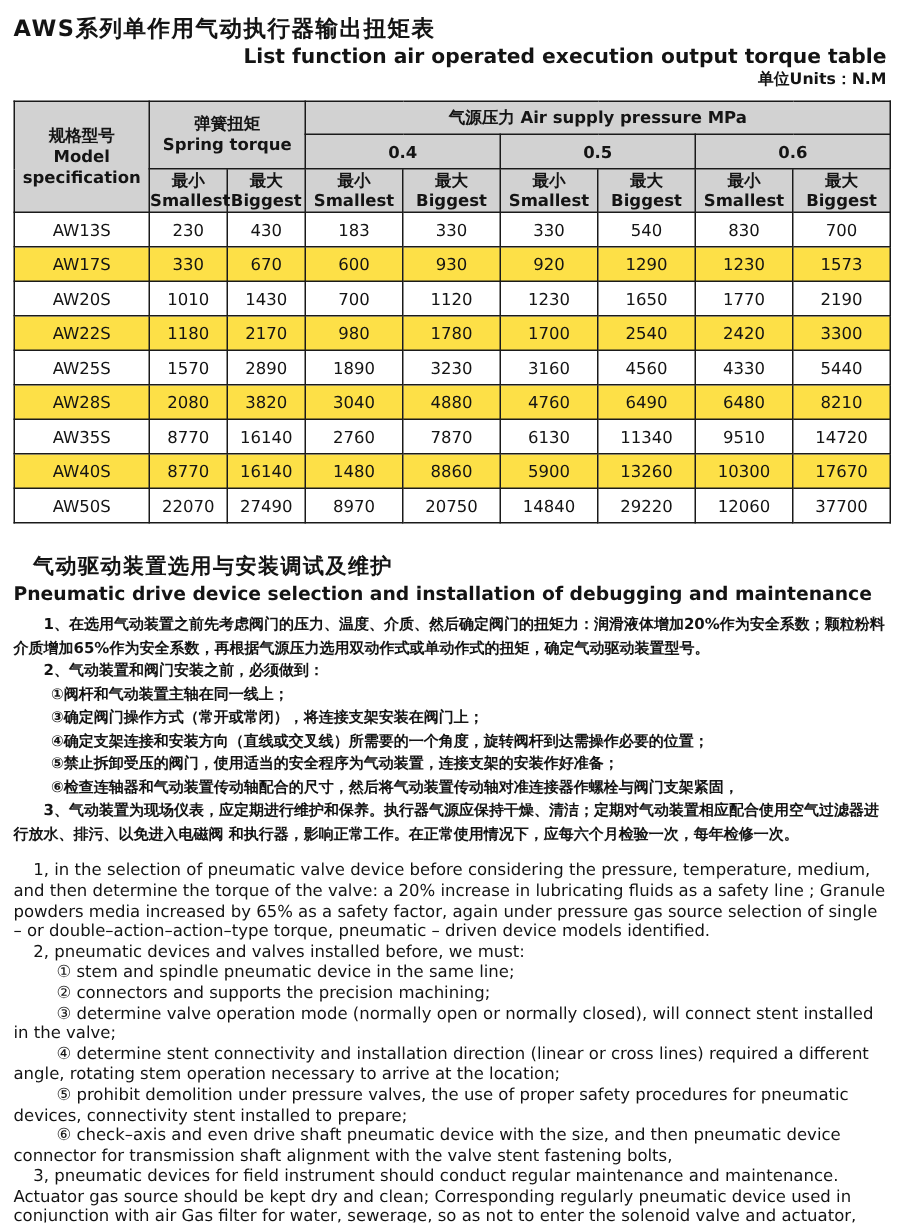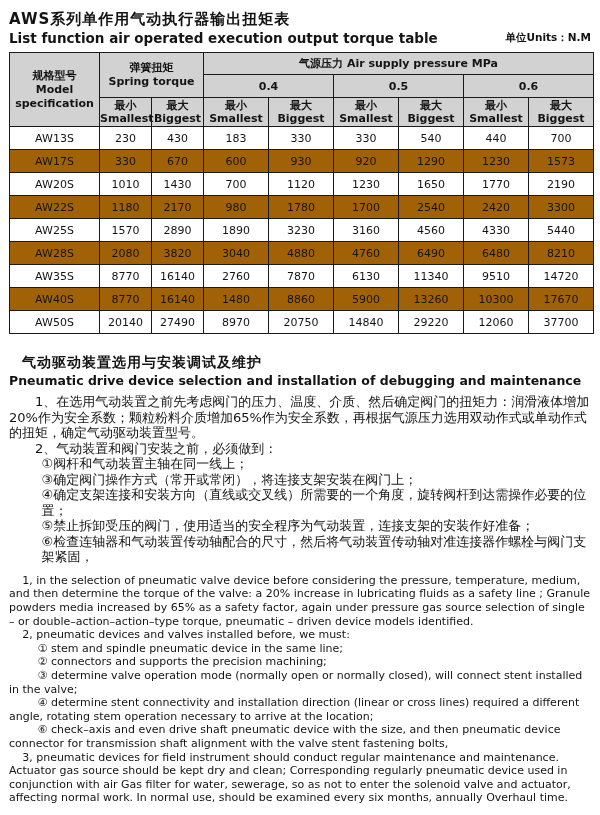--- a/index.html
+++ b/index.html
@@ -5,43 +5,43 @@
   html,body { margin:0; padding:0; background:#ffffff; }
   body {
     width:600px; height:815px;
     font-family:"DejaVu Sans","Liberation Sans",sans-serif;
     color:#141414; overflow:hidden;
   }
   .page { padding:8px 9px 0 9px; }
 
   
   .title-zh { font-size:15px; font-weight:bold; letter-spacing:1px; margin:2px 0 0 0; }
-  .title-row { display:flex; justify-content:space-between; align-items:flex-end; margin-top:1px; }
+  .title-row { display:flex; justify-content:space-between; align-items:flex-end; margin-top:1px;flex-direction:column; }
   .title-en { font-size:13.5px; font-weight:bold; }
   .units { font-size:10.5px; font-weight:bold; padding-bottom:1px; }
 
   
   table.torque { border-collapse:collapse; width:100%; margin-top:6px; table-layout:fixed; }
   table.torque th, table.torque td {
     border:1px solid #1a1a1a; text-align:center; vertical-align:middle;
     padding:1px 0; font-size:11px;
   }
   table.torque thead th { background:#d2d2d2; font-weight:bold; }
   th.multiline { white-space:pre-line; line-height:1.25; font-size:10.5px; }
   th.sub { font-weight:normal; font-size:9px; line-height:1.2; white-space:pre-line; background:#d2d2d2; }
   th.pressure-val { font-size:11.5px; height:20px; }
   th.pressure-head { font-size:10.5px; height:19px;margin-top:26px; }
   tbody td { height:20px; font-size:11px; }
-  tbody tr.alt td { background:#a16207; }
+  tbody tr.alt td { background:#fde047; }
 
   
   .sect-title-zh { font-size:14px; font-weight:bold; letter-spacing:1px; margin:20px 0 0 13px; }
   .sect-title-en { font-size:12.5px; font-weight:bold; margin:1px 0 6px 0; }
 
-  .zh-block { font-size:13px; font-weight:normal; line-height:15.5px; }
+  .zh-block { font-size:10px; font-weight:bold; line-height:15.5px; }
   .zh-block p { margin:0; }
   .zh-block .p-num { text-indent:2em; }
   .zh-block .p-item { padding-left:2.5em; }
 
   .en-block { font-size:11px; font-weight:normal; line-height:13.6px; margin-top:9px; }
   .en-block p { margin:0; }
   .en-block .p-num { text-indent:1.2em; }
   .en-block .p-item { text-indent:2.6em; }
 </style>
 </head>
@@ -102,21 +102,21 @@
     </thead>
     <tbody>
         <tr>
           <td>AW13S</td>
           <td>230</td>
           <td>430</td>
           <td>183</td>
           <td>330</td>
           <td>330</td>
           <td>540</td>
-          <td>440</td>
+          <td>830</td>
           <td>700</td>
         </tr>
         <tr class="alt">
           <td>AW17S</td>
           <td>330</td>
           <td>670</td>
           <td>600</td>
           <td>930</td>
           <td>920</td>
           <td>1290</td>
@@ -184,21 +184,21 @@
           <td>16140</td>
           <td>1480</td>
           <td>8860</td>
           <td>5900</td>
           <td>13260</td>
           <td>10300</td>
           <td>17670</td>
         </tr>
         <tr>
           <td>AW50S</td>
-          <td>20140</td>
+          <td>22070</td>
           <td>27490</td>
           <td>8970</td>
           <td>20750</td>
           <td>14840</td>
           <td>29220</td>
           <td>12060</td>
           <td>37700</td>
         </tr>
       </tbody>
   </table>
@@ -207,26 +207,28 @@
   <div class="sect-title-en">Pneumatic drive device selection and installation of debugging and maintenance</div>
 
   <div class="zh-block">
     <p class="p-num">1、在选用气动装置之前先考虑阀门的压力、温度、介质、然后确定阀门的扭矩力：润滑液体增加20%作为安全系数；颗粒粉料介质增加65%作为安全系数，再根据气源压力选用双动作式或单动作式的扭矩，确定气动驱动装置型号。</p>
     <p class="p-num">2、气动装置和阀门安装之前，必须做到：</p>
     <p class="p-item">①阀杆和气动装置主轴在同一线上；</p>
     <p class="p-item">③确定阀门操作方式（常开或常闭），将连接支架安装在阀门上；</p>
     <p class="p-item">④确定支架连接和安装方向（直线或交叉线）所需要的一个角度，旋转阀杆到达需操作必要的位置；</p>
     <p class="p-item">⑤禁止拆卸受压的阀门，使用适当的安全程序为气动装置，连接支架的安装作好准备；</p>
     <p class="p-item">⑥检查连轴器和气动装置传动轴配合的尺寸，然后将气动装置传动轴对准连接器作螺栓与阀门支架紧固，</p>
+    <p class="p-num">3、气动装置为现场仪表，应定期进行维护和保养。执行器气源应保持干燥、清洁；定期对气动装置相应配合使用空气过滤器进行放水、排污、以免进入电磁阀 和执行器，影响正常工作。在正常使用情况下，应每六个月检验一次，每年检修一次。</p>
   </div>
 
   <div class="en-block">
     <p class="p-num">1, in the selection of pneumatic valve device before considering the pressure, temperature, medium, and then determine the torque of the valve: a 20% increase in lubricating fluids as a safety line ; Granule powders media increased by 65% as a safety factor, again under pressure gas source selection of single – or double–action–action–type torque, pneumatic – driven device models identified.</p>
     <p class="p-num">2, pneumatic devices and valves installed before, we must:</p>
     <p class="p-item">① stem and spindle pneumatic device in the same line;</p>
     <p class="p-item">② connectors and supports the precision machining;</p>
     <p class="p-item">③ determine valve operation mode (normally open or normally closed), will connect stent installed in the valve;</p>
     <p class="p-item">④ determine stent connectivity and installation direction (linear or cross lines) required a different angle, rotating stem operation necessary to arrive at the location;</p>
+    <p class="p-item">⑤ prohibit demolition under pressure valves, the use of proper safety procedures for pneumatic devices, connectivity stent installed to prepare;</p>
     <p class="p-item">⑥ check–axis and even drive shaft pneumatic device with the size, and then pneumatic device connector for transmission shaft alignment with the valve stent fastening bolts,</p>
     <p class="p-num">3, pneumatic devices for field instrument should conduct regular maintenance and maintenance. Actuator gas source should be kept dry and clean; Corresponding regularly pneumatic device used in conjunction with air Gas filter for water, sewerage, so as not to enter the solenoid valve and actuator, affecting normal work. In normal use, should be examined every six months, annually Overhaul time.</p>
   </div>
 
 </div>
 
 </body></html>

